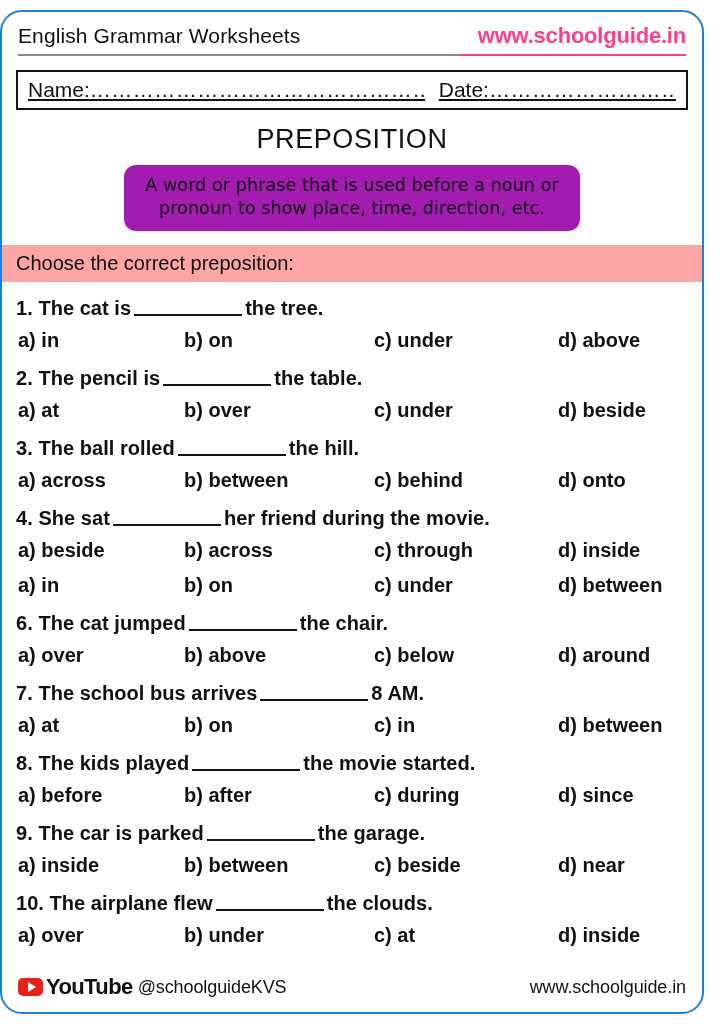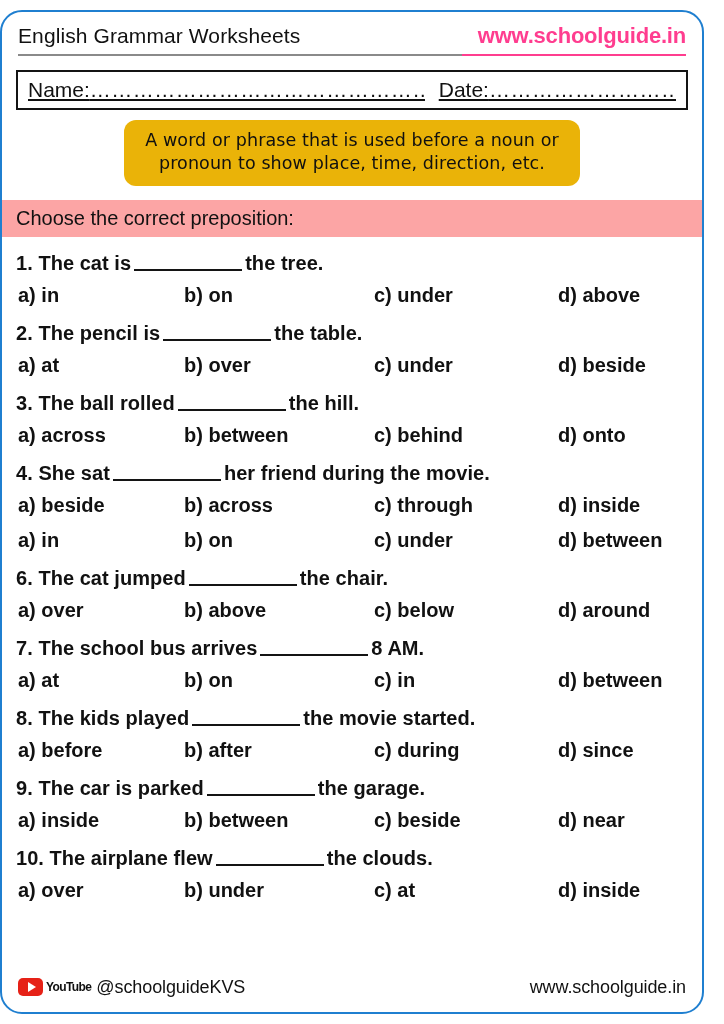--- a/index.html
+++ b/index.html
@@ -105,21 +105,21 @@
     font-weight: 400;
   }
 
   
   .definition-wrap {
     display: flex;
     justify-content: center;
     margin-top: 10px;
   }
   .definition {
-    background: #eab308;
+    background: #a21caf;
     border-radius: 12px;
     width: 456px;
     padding: 9px 12px 11px 12px;
     box-sizing: border-box;
     text-align: center;
     font-size: 17.5px;
     line-height: 1.32;
     font-family: "DejaVu Sans", sans-serif;
     letter-spacing: .1px;
     color: #101010;
@@ -212,21 +212,21 @@
   }
   .yt-badge .tri {
     width: 0;
     height: 0;
     border-left: 8px solid #ffffff;
     border-top: 5px solid transparent;
     border-bottom: 5px solid transparent;
     margin-left: 2px;
   }
   .yt-word {
-    font-size: 12px;
+    font-size: 22px;
     font-weight: 700;
     letter-spacing: -.6px;
   }
   .yt-handle {
     font-size: 18px;
     letter-spacing: -.1px;
   }
   .footer-site {
     font-size: 18px;
     letter-spacing: -.1px;
@@ -245,20 +245,21 @@
   </div>
 
   <div class="namebox">
     <span class="nb-label">Name:</span>
     <span class="nb-dots nb-name-dots">……………………………………………………….</span>
     <span class="nb-gap"></span>
     <span class="nb-label">Date:</span>
     <span class="nb-dots nb-date-dots">………………………...</span>
   </div>
 
+  <div class="worksheet-title">PREPOSITION</div>
 
   <div class="definition-wrap">
     <div class="definition">A word or phrase that is used before a noun or pronoun to show place, time, direction, etc.</div>
   </div>
 
   <div class="instruction">Choose the correct preposition:</div>
 
   <div class="questions">
       <div class="q-block">
         <div class="q-text">

